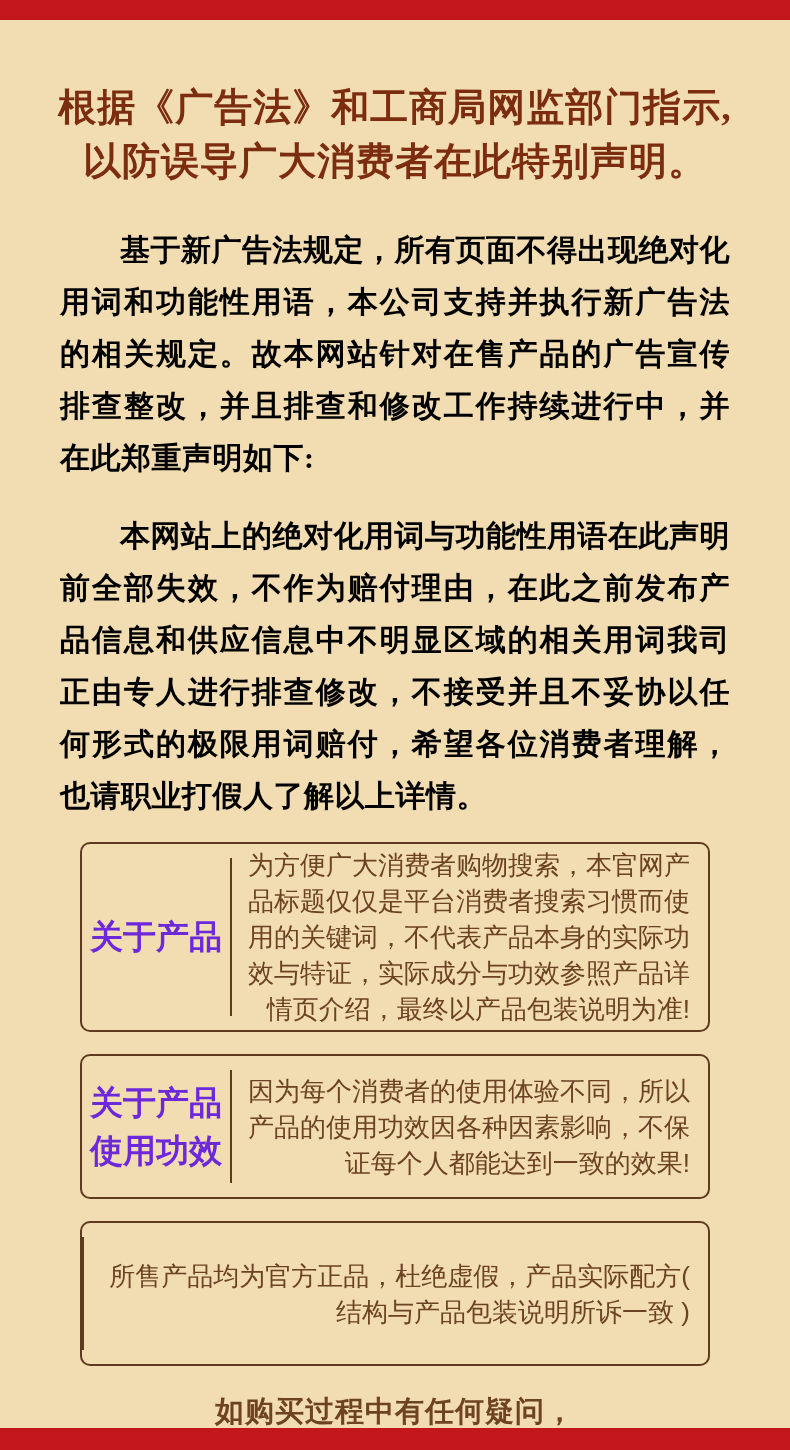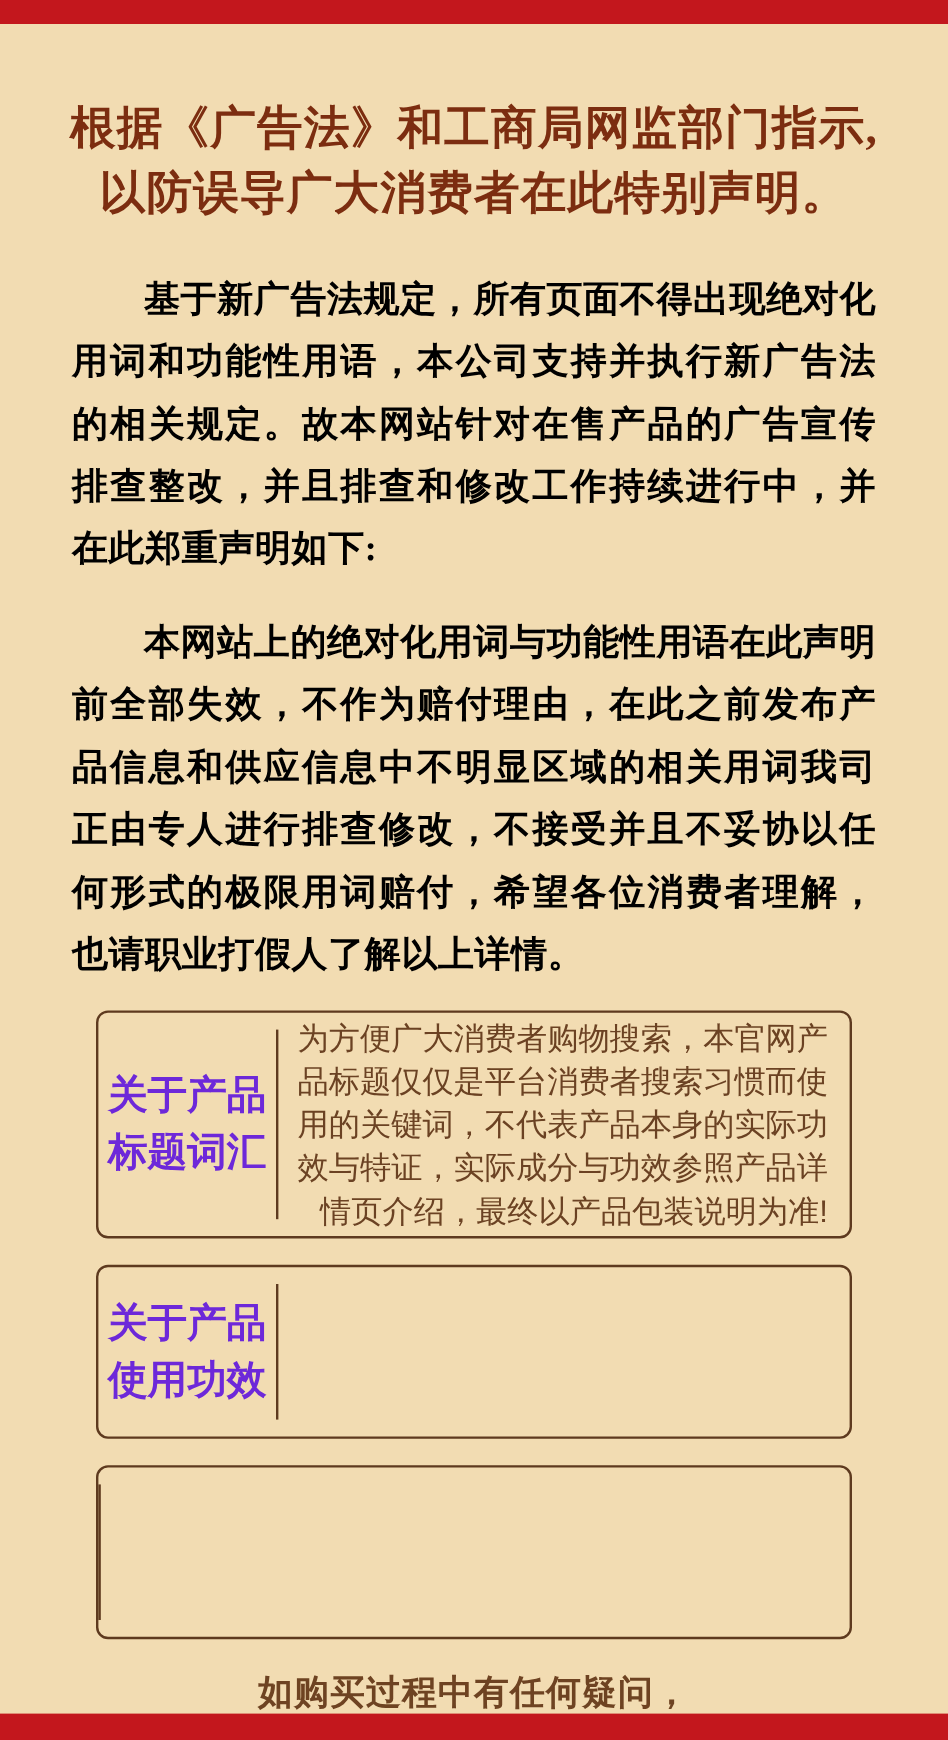--- a/index.html
+++ b/index.html
@@ -94,36 +94,37 @@
   </div>
 
   <p class="para">基于新广告法规定，所有页面不得出现绝对化用词和功能性用语，本公司支持并执行新广告法的相关规定。故本网站针对在售产品的广告宣传排查整改，并且排查和修改工作持续进行中，并在此郑重声明如下:</p>
   <p class="para second">本网站上的绝对化用词与功能性用语在此声明前全部失效，不作为赔付理由，在此之前发布产品信息和供应信息中不明显区域的相关用词我司正由专人进行排查修改，不接受并且不妥协以任何形式的极限用词赔付，希望各位消费者理解，也请职业打假人了解以上详情。</p>
 
   <div class="boxes">
 
     <div class="notice-box b1">
       <div class="box-label">
         <div>关于产品</div>
-        <div>标题词汇</div>
       </div>
       <div class="box-divider"></div>
       <div class="box-text">为方便广大消费者购物搜索，本官网产品标题仅仅是平台消费者搜索习惯而使用的关键词，不代表产品本身的实际功效与特证，实际成分与功效参照产品详情页介绍，最终以产品包装说明为准!</div>
     </div>
 
     <div class="notice-box b2">
       <div class="box-label">
         <div>关于产品</div>
         <div>使用功效</div>
       </div>
       <div class="box-divider"></div>
+      <div class="box-text">因为每个消费者的使用体验不同，所以产品的使用功效因各种因素影响，不保证每个人都能达到一致的效果!</div>
     </div>
 
     <div class="notice-box b3">
       <div class="box-divider"></div>
+      <div class="box-text">所售产品均为官方正品，杜绝虚假，产品实际配方( 结构与产品包装说明所诉一致 )</div>
     </div>
 
   </div>
 
   <div class="footer-block">
     <div>如购买过程中有任何疑问，</div>
     <div>可随时咨询在线客服，特此申明!</div>
   </div>
 
   <div class="band band-bottom"></div>

